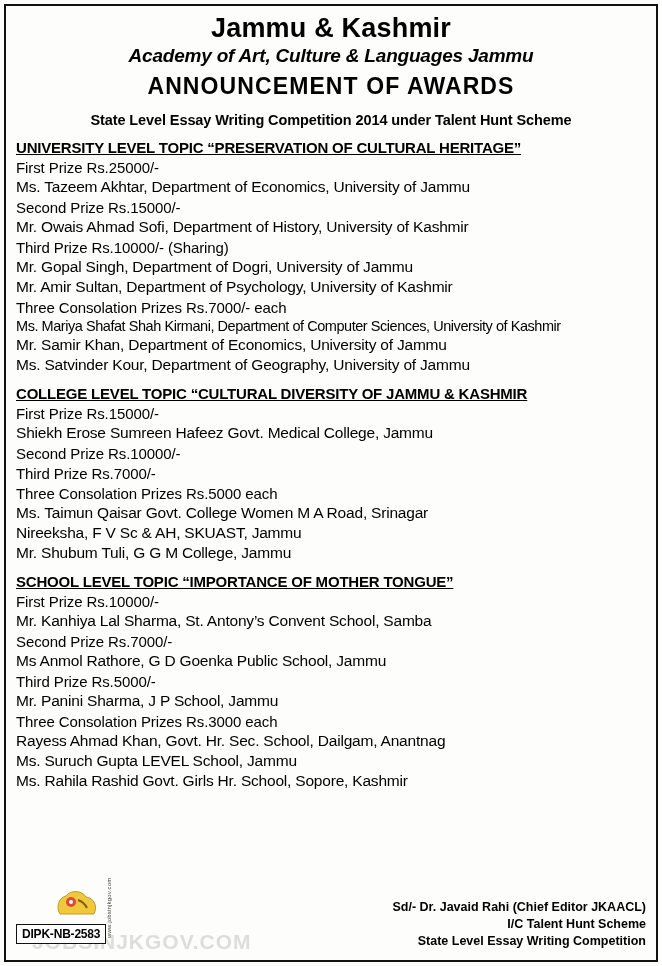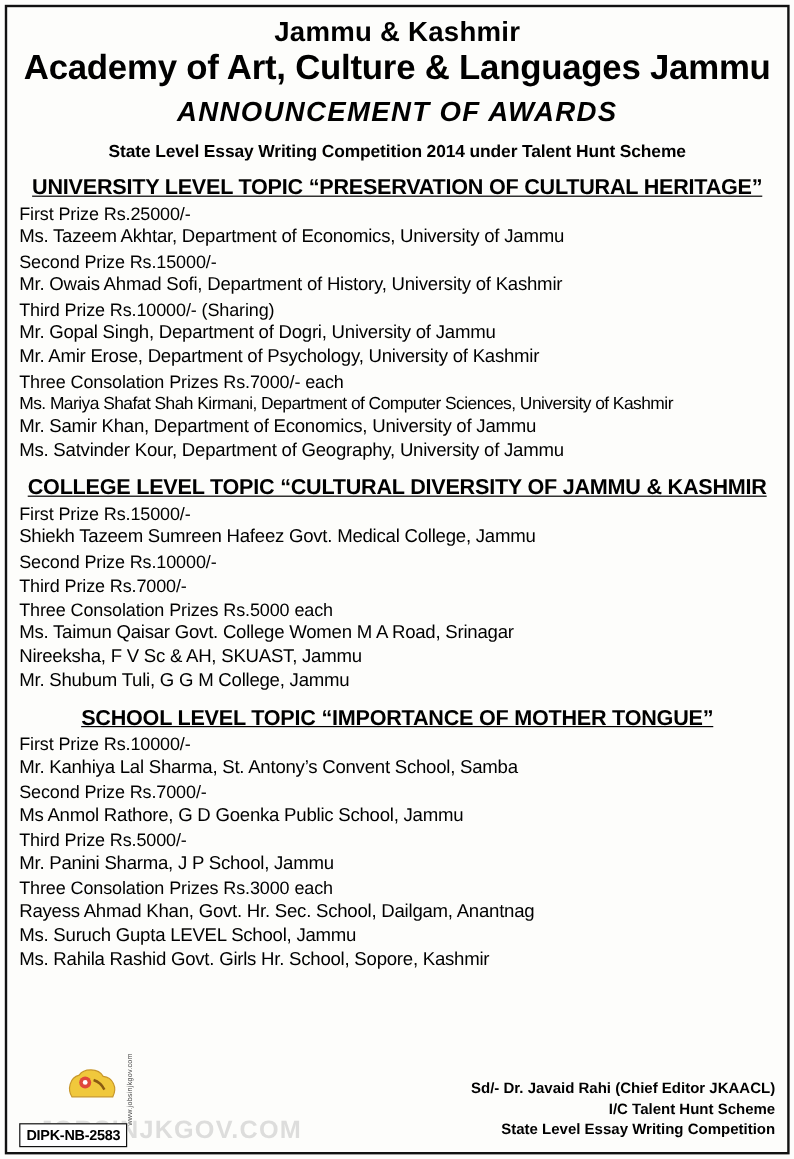--- a/index.html
+++ b/index.html
@@ -31,52 +31,52 @@
   .inner {
     position: absolute;
     left: 10px;
     right: 10px;
     top: 6px;
     bottom: 4px;
   }
   .hdr-line1 {
     text-align: center;
     font-weight: bold;
-    font-size: 23px;
+    font-size: 27px;
     letter-spacing: .2px;
     line-height: 1.05;
     margin-top: 2px;
   }
   .hdr-line2 {
     text-align: center;
     font-weight: bold;
-    font-size: 29px;
+    font-size: 19px;
     line-height: 1.12;
     margin-top: 3px;
     letter-spacing: -0.2px;
+    font-style: italic;
   }
   .hdr-line3 {
     text-align: center;
     font-weight: bold;
     font-size: 23px;
     letter-spacing: 1.1px;
     margin-top: 6px;
-    font-style: italic;
   }
   .subtitle {
     text-align: center;
     font-weight: bold;
     font-size: 14.5px;
     margin-top: 12px;
     letter-spacing: -0.1px;
   }
   .section-title {
-    text-align: center;
-    font-weight: bold;
-    font-size: 18px;
+    text-align: left;
+    font-weight: bold;
+    font-size: 15px;
     text-decoration: underline;
     margin-top: 11px;
     letter-spacing: -0.2px;
   }
   .prize-label {
     font-size: 15px;
     font-weight: normal;
     margin-top: 3px;
     letter-spacing: -0.1px;
   }
@@ -95,21 +95,21 @@
     right: 0;
     bottom: 6px;
     text-align: right;
     font-weight: bold;
     font-size: 12.5px;
     line-height: 1.35;
   }
   .dipk {
     position: absolute;
     left: 0;
-    bottom: 0;
+    bottom: 12px;
     border: 1px solid #111;
     padding: 2px 5px 2px 5px;
     font-size: 12px;
     font-weight: bold;
     background: #fff;
     letter-spacing: -0.2px;
   }
   .logo {
     position: absolute;
     left: 38px;
@@ -151,29 +151,29 @@
       <div class="hdr-line3">ANNOUNCEMENT OF AWARDS</div>
       <div class="subtitle">State Level Essay Writing Competition 2014 under Talent Hunt Scheme</div>
 
       <div class="section-title">UNIVERSITY LEVEL TOPIC “PRESERVATION OF CULTURAL HERITAGE”</div>
       <div class="prize-label">First Prize Rs.25000/-</div>
       <div class="winner">Ms. Tazeem Akhtar, Department of Economics, University of Jammu</div>
       <div class="prize-label">Second Prize Rs.15000/-</div>
       <div class="winner">Mr. Owais Ahmad Sofi, Department of History, University of Kashmir</div>
       <div class="prize-label">Third Prize Rs.10000/- (Sharing)</div>
       <div class="winner">Mr. Gopal Singh, Department of Dogri, University of Jammu</div>
-      <div class="winner">Mr. Amir Erose, Department of Psychology, University of Kashmir</div>
+      <div class="winner">Mr. Amir Sultan, Department of Psychology, University of Kashmir</div>
       <div class="prize-label">Three Consolation Prizes Rs.7000/- each</div>
       <div class="winner tight">Ms. Mariya Shafat Shah Kirmani, Department of Computer Sciences, University of Kashmir</div>
       <div class="winner">Mr. Samir Khan, Department of Economics, University of Jammu</div>
       <div class="winner">Ms. Satvinder Kour, Department of Geography, University of Jammu</div>
 
       <div class="section-title">COLLEGE LEVEL TOPIC “CULTURAL DIVERSITY OF JAMMU &amp; KASHMIR</div>
       <div class="prize-label">First Prize Rs.15000/-</div>
-      <div class="winner">Shiekh Tazeem Sumreen Hafeez Govt. Medical College, Jammu</div>
+      <div class="winner">Shiekh Erose Sumreen Hafeez Govt. Medical College, Jammu</div>
       <div class="prize-label">Second Prize Rs.10000/-</div>
       <div class="prize-label">Third Prize Rs.7000/-</div>
       <div class="prize-label">Three Consolation Prizes Rs.5000 each</div>
       <div class="winner">Ms. Taimun Qaisar Govt. College Women M A Road, Srinagar</div>
       <div class="winner">Nireeksha, F V Sc &amp; AH, SKUAST, Jammu</div>
       <div class="winner">Mr. Shubum Tuli, G G M College, Jammu</div>
 
       <div class="section-title">SCHOOL LEVEL TOPIC “IMPORTANCE OF MOTHER TONGUE”</div>
       <div class="prize-label">First Prize Rs.10000/-</div>
       <div class="winner">Mr. Kanhiya Lal Sharma, St. Antony’s Convent School, Samba</div>

